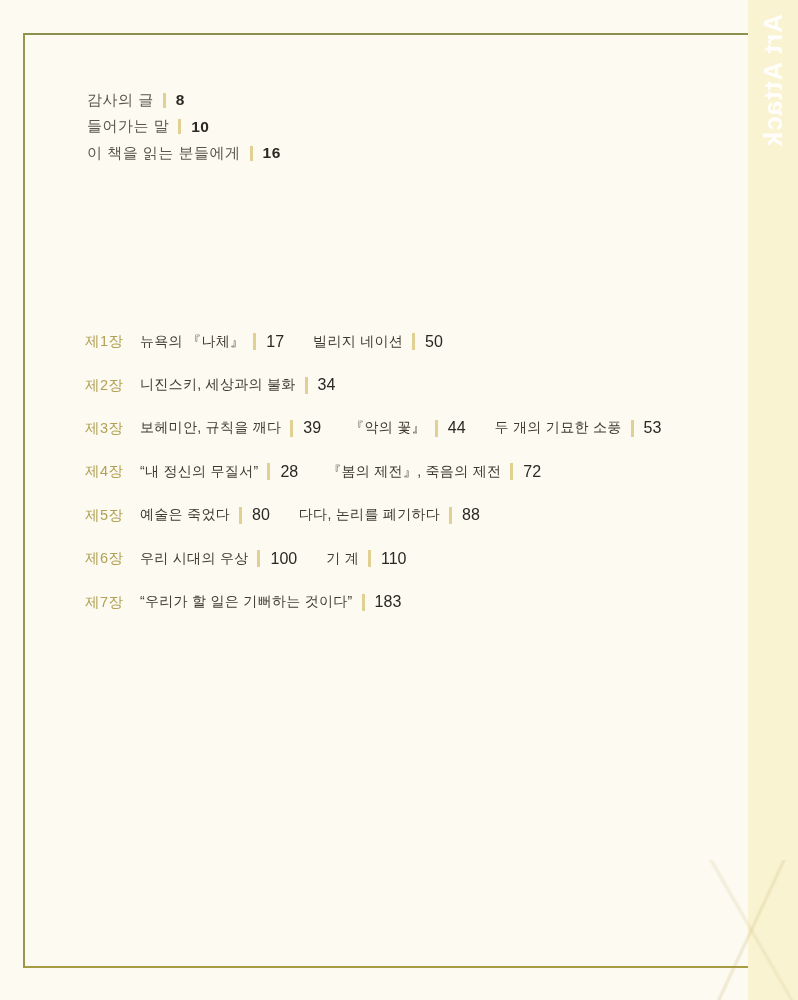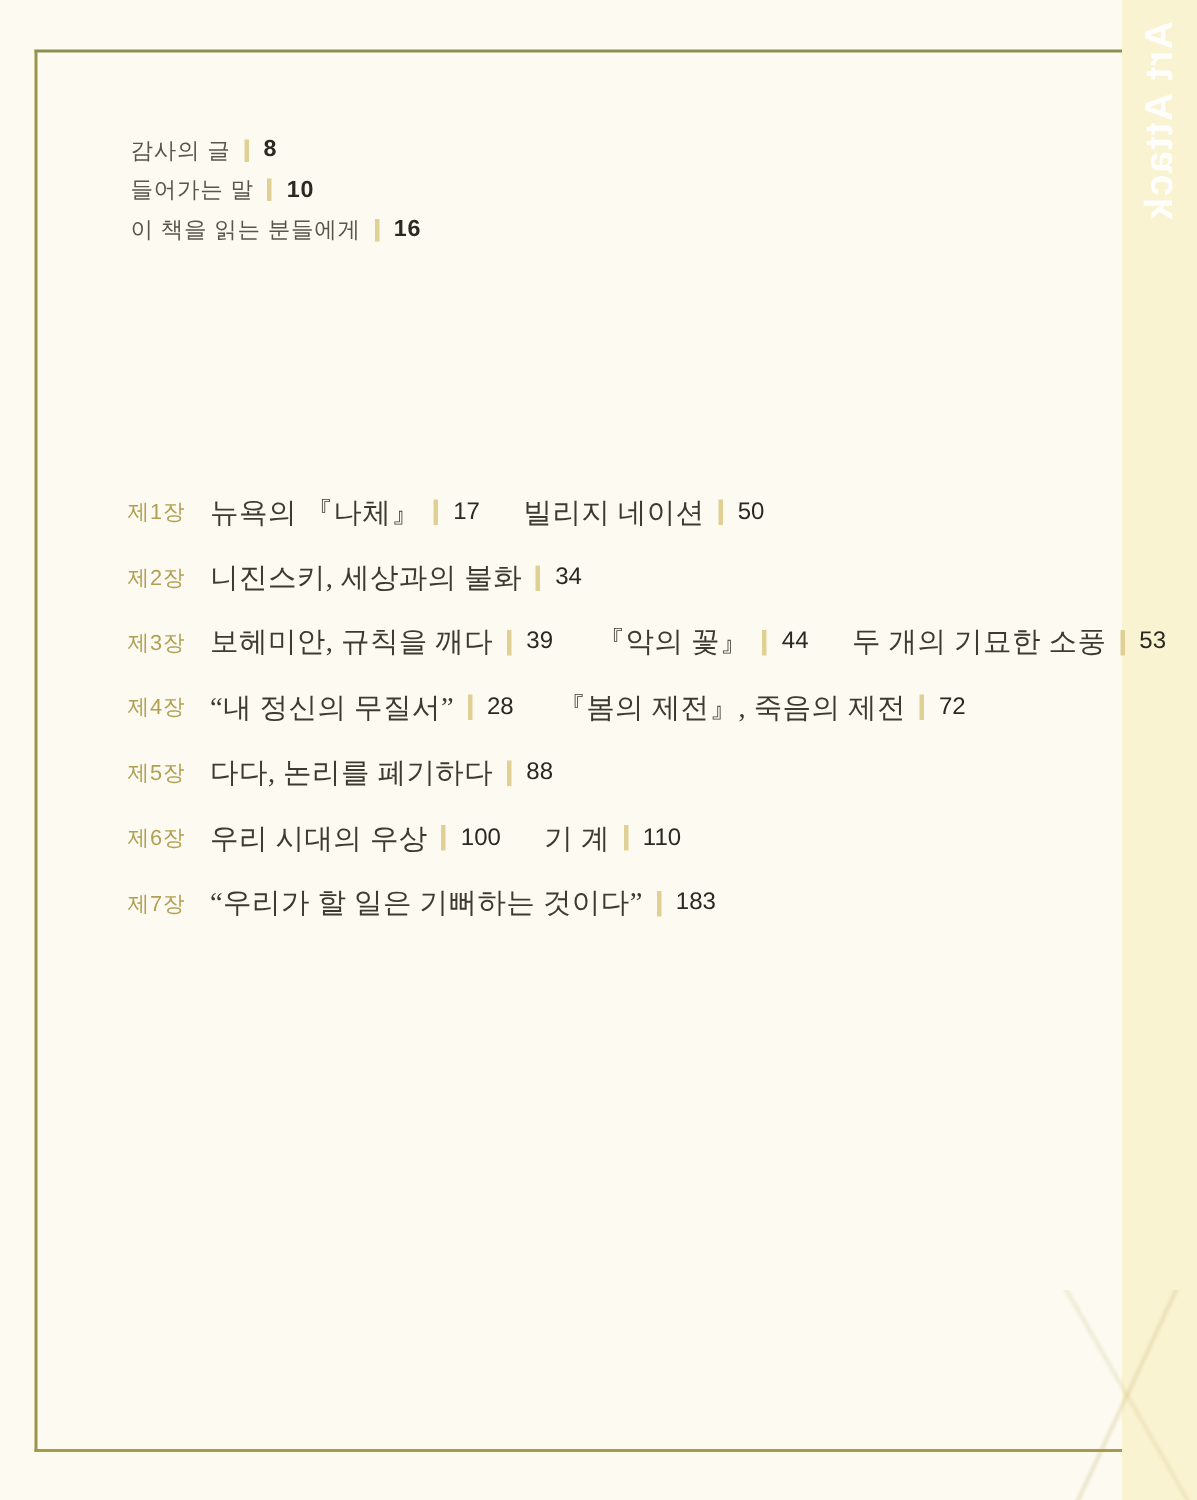--- a/index.html
+++ b/index.html
@@ -123,22 +123,22 @@
   }
   .entry {
     display: inline-flex;
     align-items: center;
   }
   .entry + .entry {
     margin-left: 29px;
     align-items: center;
   }
   .entry-title {
-    font-family: Liberation Serif, serif;
-    font-size: 19px;
+    font-family: Liberation Sans, sans-serif;
+    font-size: 14px;
     color: #3e3a32;
     letter-spacing: 0.3px;
   }
   .entry .sep {
     height: 17px;
   }
   .entry-page {
     font-weight: normal;
     font-size: 16px;
     color: #2b2823;
@@ -222,20 +222,25 @@
         </span>
         <span class="entry">
           <span class="entry-title">『봄의 제전』, 죽음의 제전</span>
           <span class="sep"></span>
           <span class="entry-page">72</span>
         </span>
       </div>
       <div class="chapter-row">
         <span class="ch-label">제5장</span>
         <span class="entry">
+          <span class="entry-title">예술은 죽었다</span>
+          <span class="sep"></span>
+          <span class="entry-page">80</span>
+        </span>
+        <span class="entry">
           <span class="entry-title">다다, 논리를 폐기하다</span>
           <span class="sep"></span>
           <span class="entry-page">88</span>
         </span>
       </div>
       <div class="chapter-row">
         <span class="ch-label">제6장</span>
         <span class="entry">
           <span class="entry-title">우리 시대의 우상</span>
           <span class="sep"></span>

